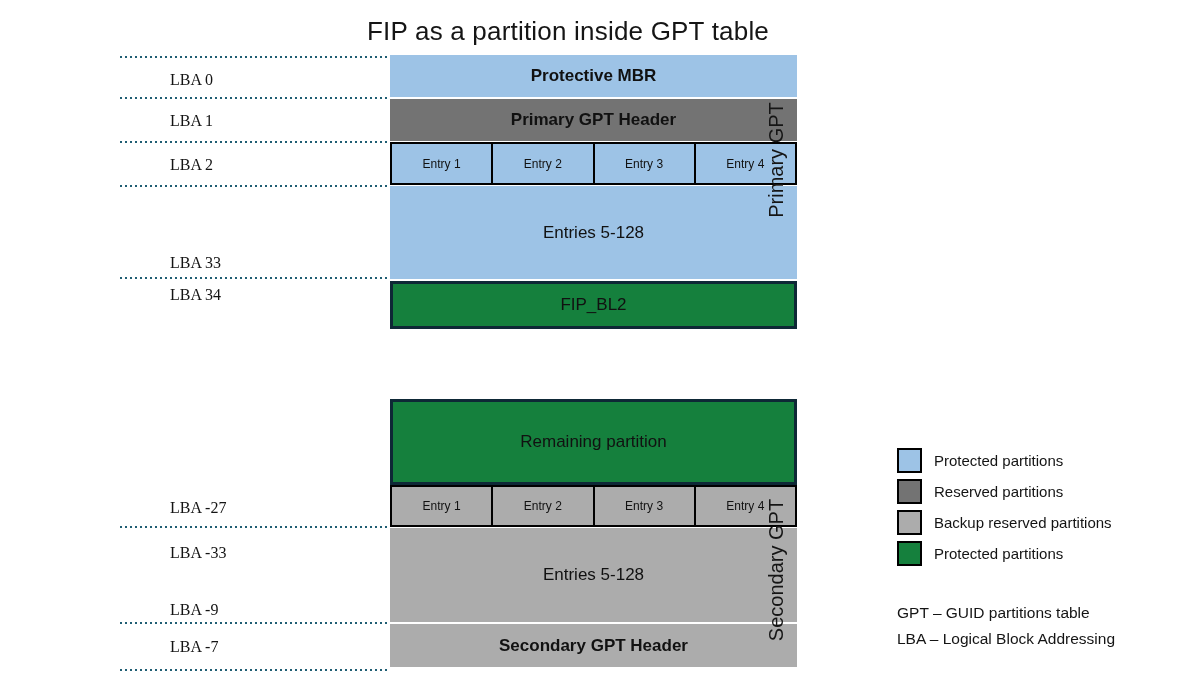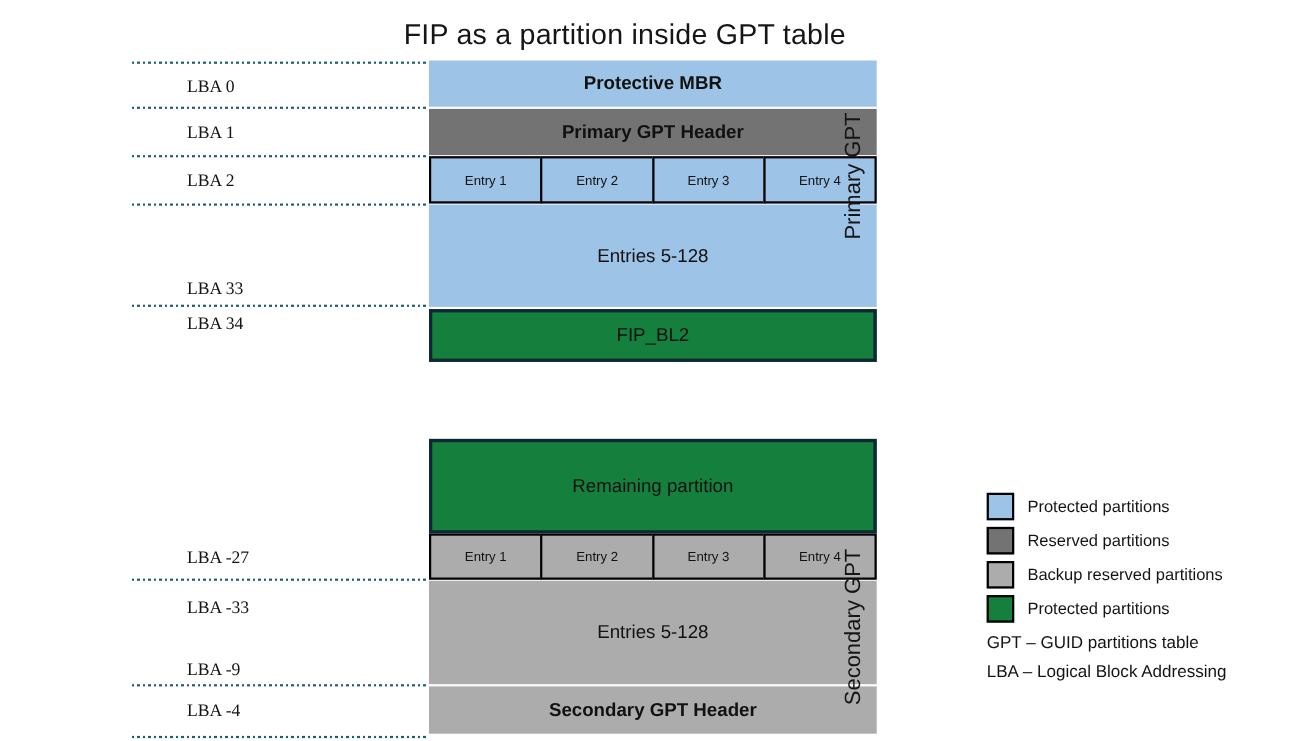--- a/index.html
+++ b/index.html
@@ -67,21 +67,21 @@
   #side-primary{top:148px}
   #side-secondary{top:558px}
   
   .legend{position:absolute;left:897px;top:448px;text-align:center;}
   .legend-item{display:flex;align-items:center;height:25px;margin-bottom:6px;}
   .swatch{
     width:21px;height:21px;border:2px solid #000;box-sizing:content-box;
     flex:none;
   }
   .legend-label{margin-left:12px;font-size:15px;color:#141414;white-space:nowrap;}
-  .definitions{position:absolute;left:897px;top:572px;font-size:15.5px;line-height:26px;color:#141414;}
+  .definitions{position:absolute;left:897px;top:600px;font-size:15.5px;line-height:26px;color:#141414;}
   .definitions div{white-space:nowrap;}
 </style>
 </head>
 <body>
 
 <div class="canvas">
 
   <div class="title">FIP as a partition inside GPT table</div>
 
   <div class="dot-line dl-0"></div>
@@ -94,21 +94,21 @@
   <div class="dot-line dl-7"></div>
 
   <div class="lba lba-0">LBA 0</div>
   <div class="lba lba-1">LBA 1</div>
   <div class="lba lba-2">LBA 2</div>
   <div class="lba lba-3">LBA 33</div>
   <div class="lba lba-4">LBA 34</div>
   <div class="lba lba-5">LBA -27</div>
   <div class="lba lba-6">LBA -33</div>
   <div class="lba lba-7">LBA -9</div>
-  <div class="lba lba-8">LBA -4</div>
+  <div class="lba lba-8">LBA -7</div>
 
   <div id="blk-mbr" class="blk bg-protected bold">Protective MBR</div>
   <div id="blk-pgh" class="blk bg-reserved bold">Primary GPT Header</div>
 
   <div id="blk-entry1" class="blk entry-row">
     <div class="entry-cell bg-protected">Entry 1</div>
     <div class="entry-cell bg-protected">Entry 2</div>
     <div class="entry-cell bg-protected">Entry 3</div>
     <div class="entry-cell bg-protected">Entry 4</div>
   </div>

